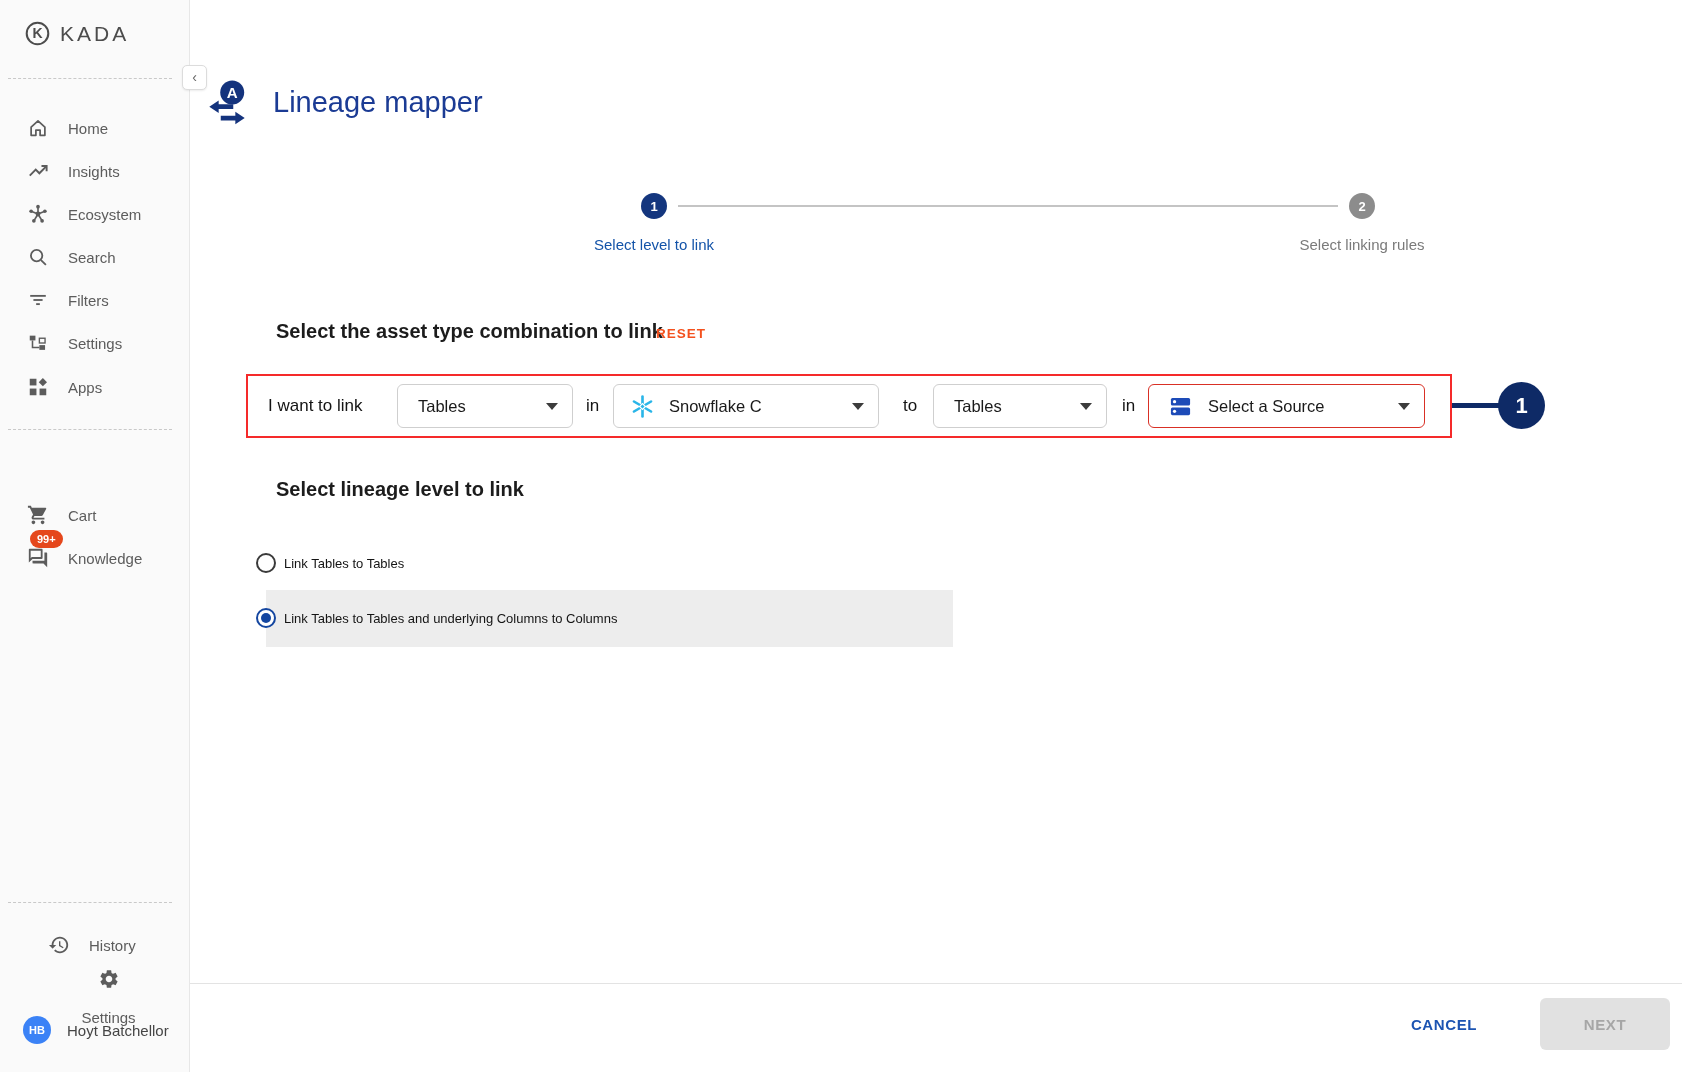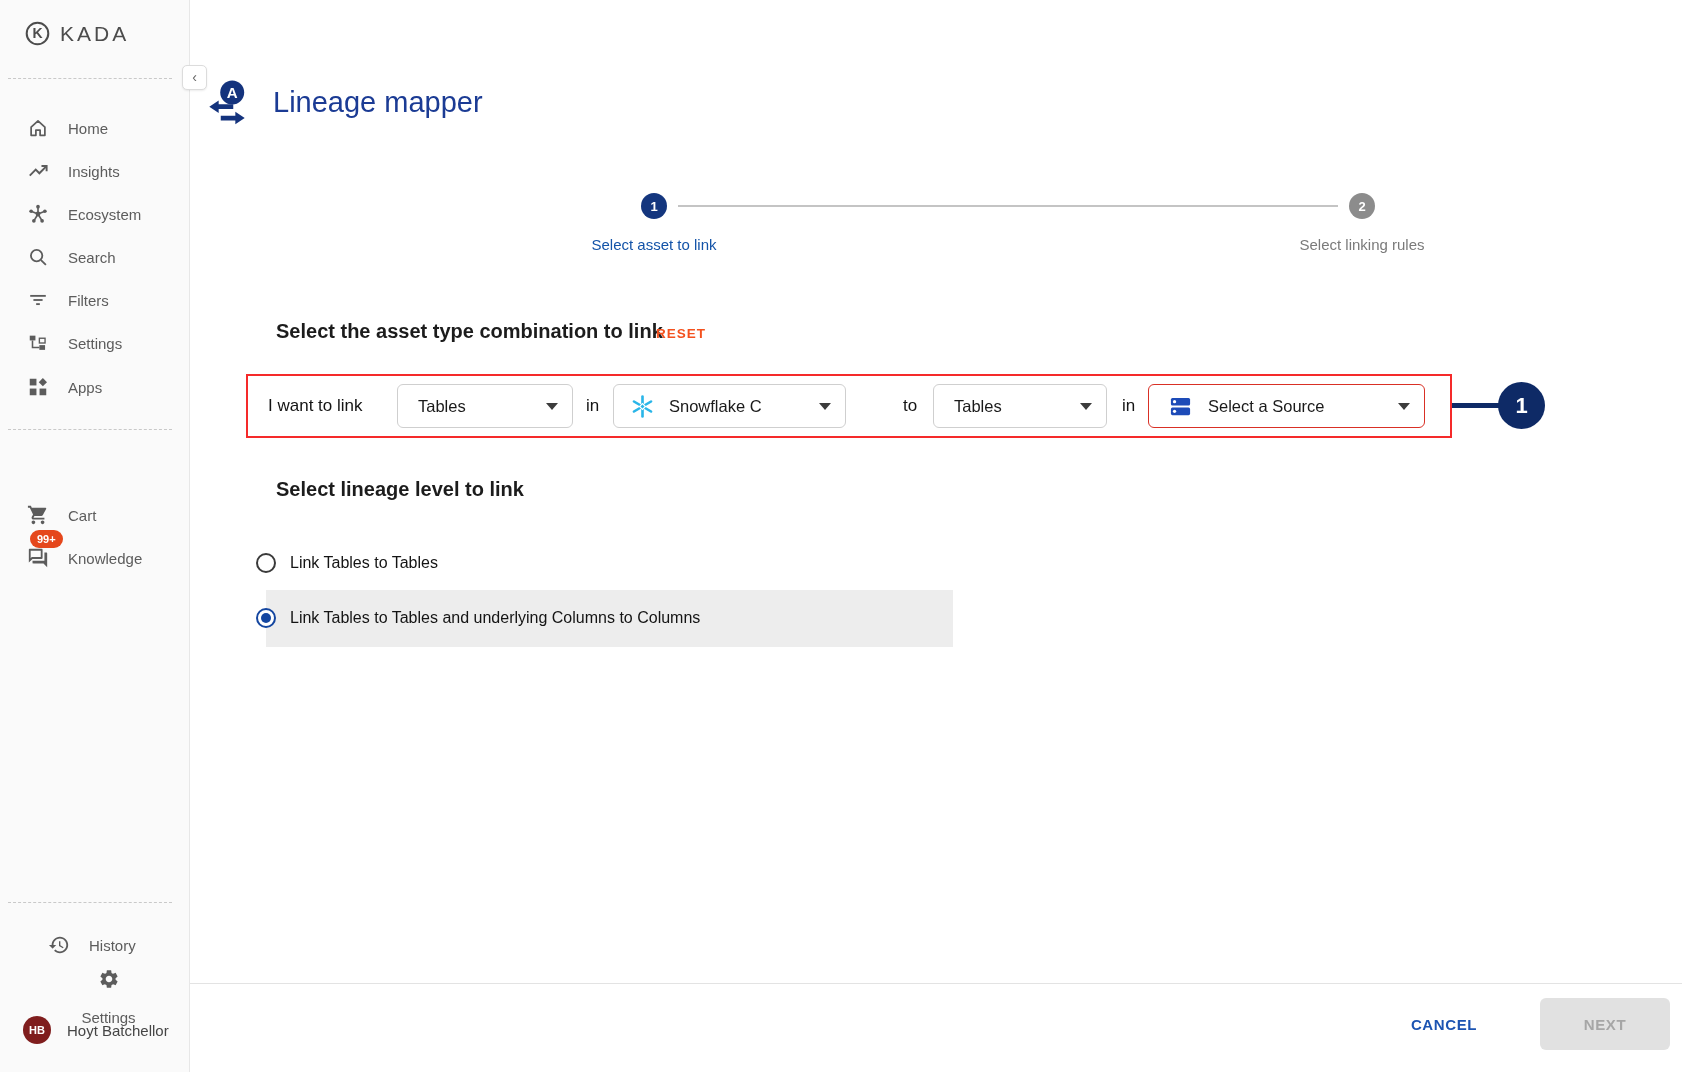--- a/index.html
+++ b/index.html
@@ -8,21 +8,21 @@
 
   
   .sidebar { position:absolute; left:0; top:0; width:190px; height:1072px; background:#fafafa; border-right:1px solid #e7e7e7; }
   .logo { position:absolute; left:24px; top:20px; display:flex; align-items:center; gap:9px; }
   .logo-text { font-size:21px; letter-spacing:3px; color:#4c4c4c; font-weight:500; }
   .dash { position:absolute; left:8px; width:164px; border-top:1px dashed #c9c9c9; }
   .collapse-btn { position:absolute; left:182px; top:65px; width:25px; height:25px; background:#fff; border:1px solid #dcdcdc; border-radius:5px; box-shadow:0 1px 2px rgba(0,0,0,.08); color:#666; font-size:14px; line-height:23px; text-align:center; cursor:pointer; z-index:5; }
   .nav-item { position:absolute; left:0; width:190px; height:40px; display:flex; align-items:center; gap:19px; padding-left:27px; color:#5c5c5c; font-size:15px; cursor:pointer; }
   .nav-item svg { flex:0 0 auto; }
   .badge { position:absolute; left:30px; top:530px; background:#e5471c; color:#fff; font-size:11px; font-weight:bold; padding:3px 7px; border-radius:10px; z-index:4; }
-  .avatar { width:28px; height:28px; border-radius:50%; background:#7f1d1d; color:#fff; font-size:11px; font-weight:bold; display:flex; align-items:center; justify-content:center; margin-left:-3px; }
+  .avatar { width:28px; height:28px; border-radius:50%; background:#3b82f6; color:#fff; font-size:11px; font-weight:bold; display:flex; align-items:center; justify-content:center; margin-left:-3px; }
   .user-row { position:absolute; left:0; top:1010px; width:190px; height:40px; display:flex; align-items:center; gap:16px; padding-left:26px; color:#454545; font-size:15px; cursor:pointer; }
 
   
   .page-title { position:absolute; left:273px; top:86px; font-size:29px; font-weight:500; color:#1b3b94; }
 
   
   .step-circle { position:absolute; width:26px; height:26px; border-radius:50%; color:#fff; font-size:13px; font-weight:bold; display:flex; align-items:center; justify-content:center; }
   .step-1 { left:641px; top:193px; background:#14367e; }
   .step-2 { left:1349px; top:193px; background:#8c8c8c; }
   .step-line { position:absolute; left:678px; top:205px; width:660px; height:1.5px; background:#c4c4c4; }
@@ -33,28 +33,28 @@
   
   .h-section { position:absolute; font-size:20px; font-weight:700; color:#1c1c1c; }
   .reset-btn { position:absolute; left:656px; top:326px; font-size:13.5px; font-weight:700; letter-spacing:1px; color:#f4511e; cursor:pointer; }
 
   
   .red-box { position:absolute; left:246px; top:374px; width:1206px; height:64px; border:2px solid #f52a2a; background:#fff; }
   .phrase { position:absolute; top:374px; height:64px; line-height:64px; font-size:17px; color:#141414; }
   .select { position:absolute; top:384px; height:44px; background:#fff; border:1px solid #cfcfcf; border-radius:6px; display:flex; align-items:center; padding:0 38px 0 20px; font-size:16.5px; color:#1a1a1a; cursor:pointer; }
   .select .caret { position:absolute; right:14px; top:50%; margin-top:-3px; width:0; height:0; border-left:6px solid transparent; border-right:6px solid transparent; border-top:7px solid #3c3c3c; }
   .sel-1 { left:397px; width:176px; }
-  .sel-2 { left:613px; width:233px; padding-left:16px; gap:14px; }
+  .sel-2 { left:613px; width:266px; padding-left:16px; gap:14px; }
   .sel-3 { left:933px; width:174px; }
   .sel-4 { left:1148px; width:277px; border:1.5px solid #d93025; padding-left:20px; gap:16px; }
   .callout-line { position:absolute; left:1452px; top:403px; width:48px; height:5px; background:#0e2a66; }
   .callout-circle { position:absolute; left:1498px; top:382px; width:47px; height:47px; border-radius:50%; background:#0e2a66; color:#fff; font-size:22px; font-weight:bold; display:flex; align-items:center; justify-content:center; }
 
   
-  .radio-row { position:absolute; left:256px; height:40px; display:flex; align-items:center; gap:14px; font-size:16px; font-weight:500; color:#141414; cursor:pointer; }
+  .radio-row { position:absolute; left:256px; height:40px; display:flex; align-items:center; gap:8px; font-size:13px; font-weight:500; color:#141414; cursor:pointer; }
   .radio-band { position:absolute; left:266px; top:590px; width:687px; height:57px; background:#ededed; }
   .radio-outer { width:20px; height:20px; border-radius:50%; border:2px solid #3a3a3a; background:#fff; display:flex; align-items:center; justify-content:center; }
   .radio-outer.checked { border-color:#1446a0; }
   .radio-dot { width:10px; height:10px; border-radius:50%; background:#1446a0; }
 
   
   .footer-line { position:absolute; left:190px; top:983px; width:1492px; border-top:1px solid #e3e3e3; }
   .cancel-btn { position:absolute; left:1398px; top:1010px; width:92px; height:30px; text-align:center; line-height:30px; color:#1c54b2; font-size:15px; font-weight:700; letter-spacing:.6px; cursor:pointer; }
   .next-btn { position:absolute; left:1540px; top:998px; width:130px; height:52px; background:#e1e1e1; border:none; border-radius:6px; color:#a6a6a6; font-size:15px; font-weight:700; letter-spacing:.6px; cursor:default; }
 </style>
@@ -184,21 +184,21 @@
   <circle cx="29" cy="14" r="11.5" fill="#14337d"></circle>
   <text x="29" y="19" text-anchor="middle" font-size="14.5" font-weight="bold" fill="#ffffff" font-family="Liberation Sans, sans-serif">A</text>
   <path d="M7 27.5 L16 21.5 V25.3 H30 V29.7 H16 V33.5 Z" fill="#14337d"></path>
   <path d="M41 38.5 L32 32.5 V36.3 H18 V40.7 H32 V44.5 Z" fill="#14337d"></path>
 </svg>
 <div class="page-title">Lineage mapper</div>
 
 <div class="step-line"></div>
 <div class="step-circle step-1">1</div>
 <div class="step-circle step-2">2</div>
-<div class="step-label active">Select asset to link</div>
+<div class="step-label active">Select level to link</div>
 <div class="step-label inactive">Select linking rules</div>
 
 <div class="h-section" style="left:276px; top:320px;">Select the asset type combination to link</div>
 <div class="reset-btn">RESET</div>
 
 <div class="red-box"></div>
 
 <span class="phrase" style="left:268px;">I want to link</span>
 
 <div class="select sel-1">

